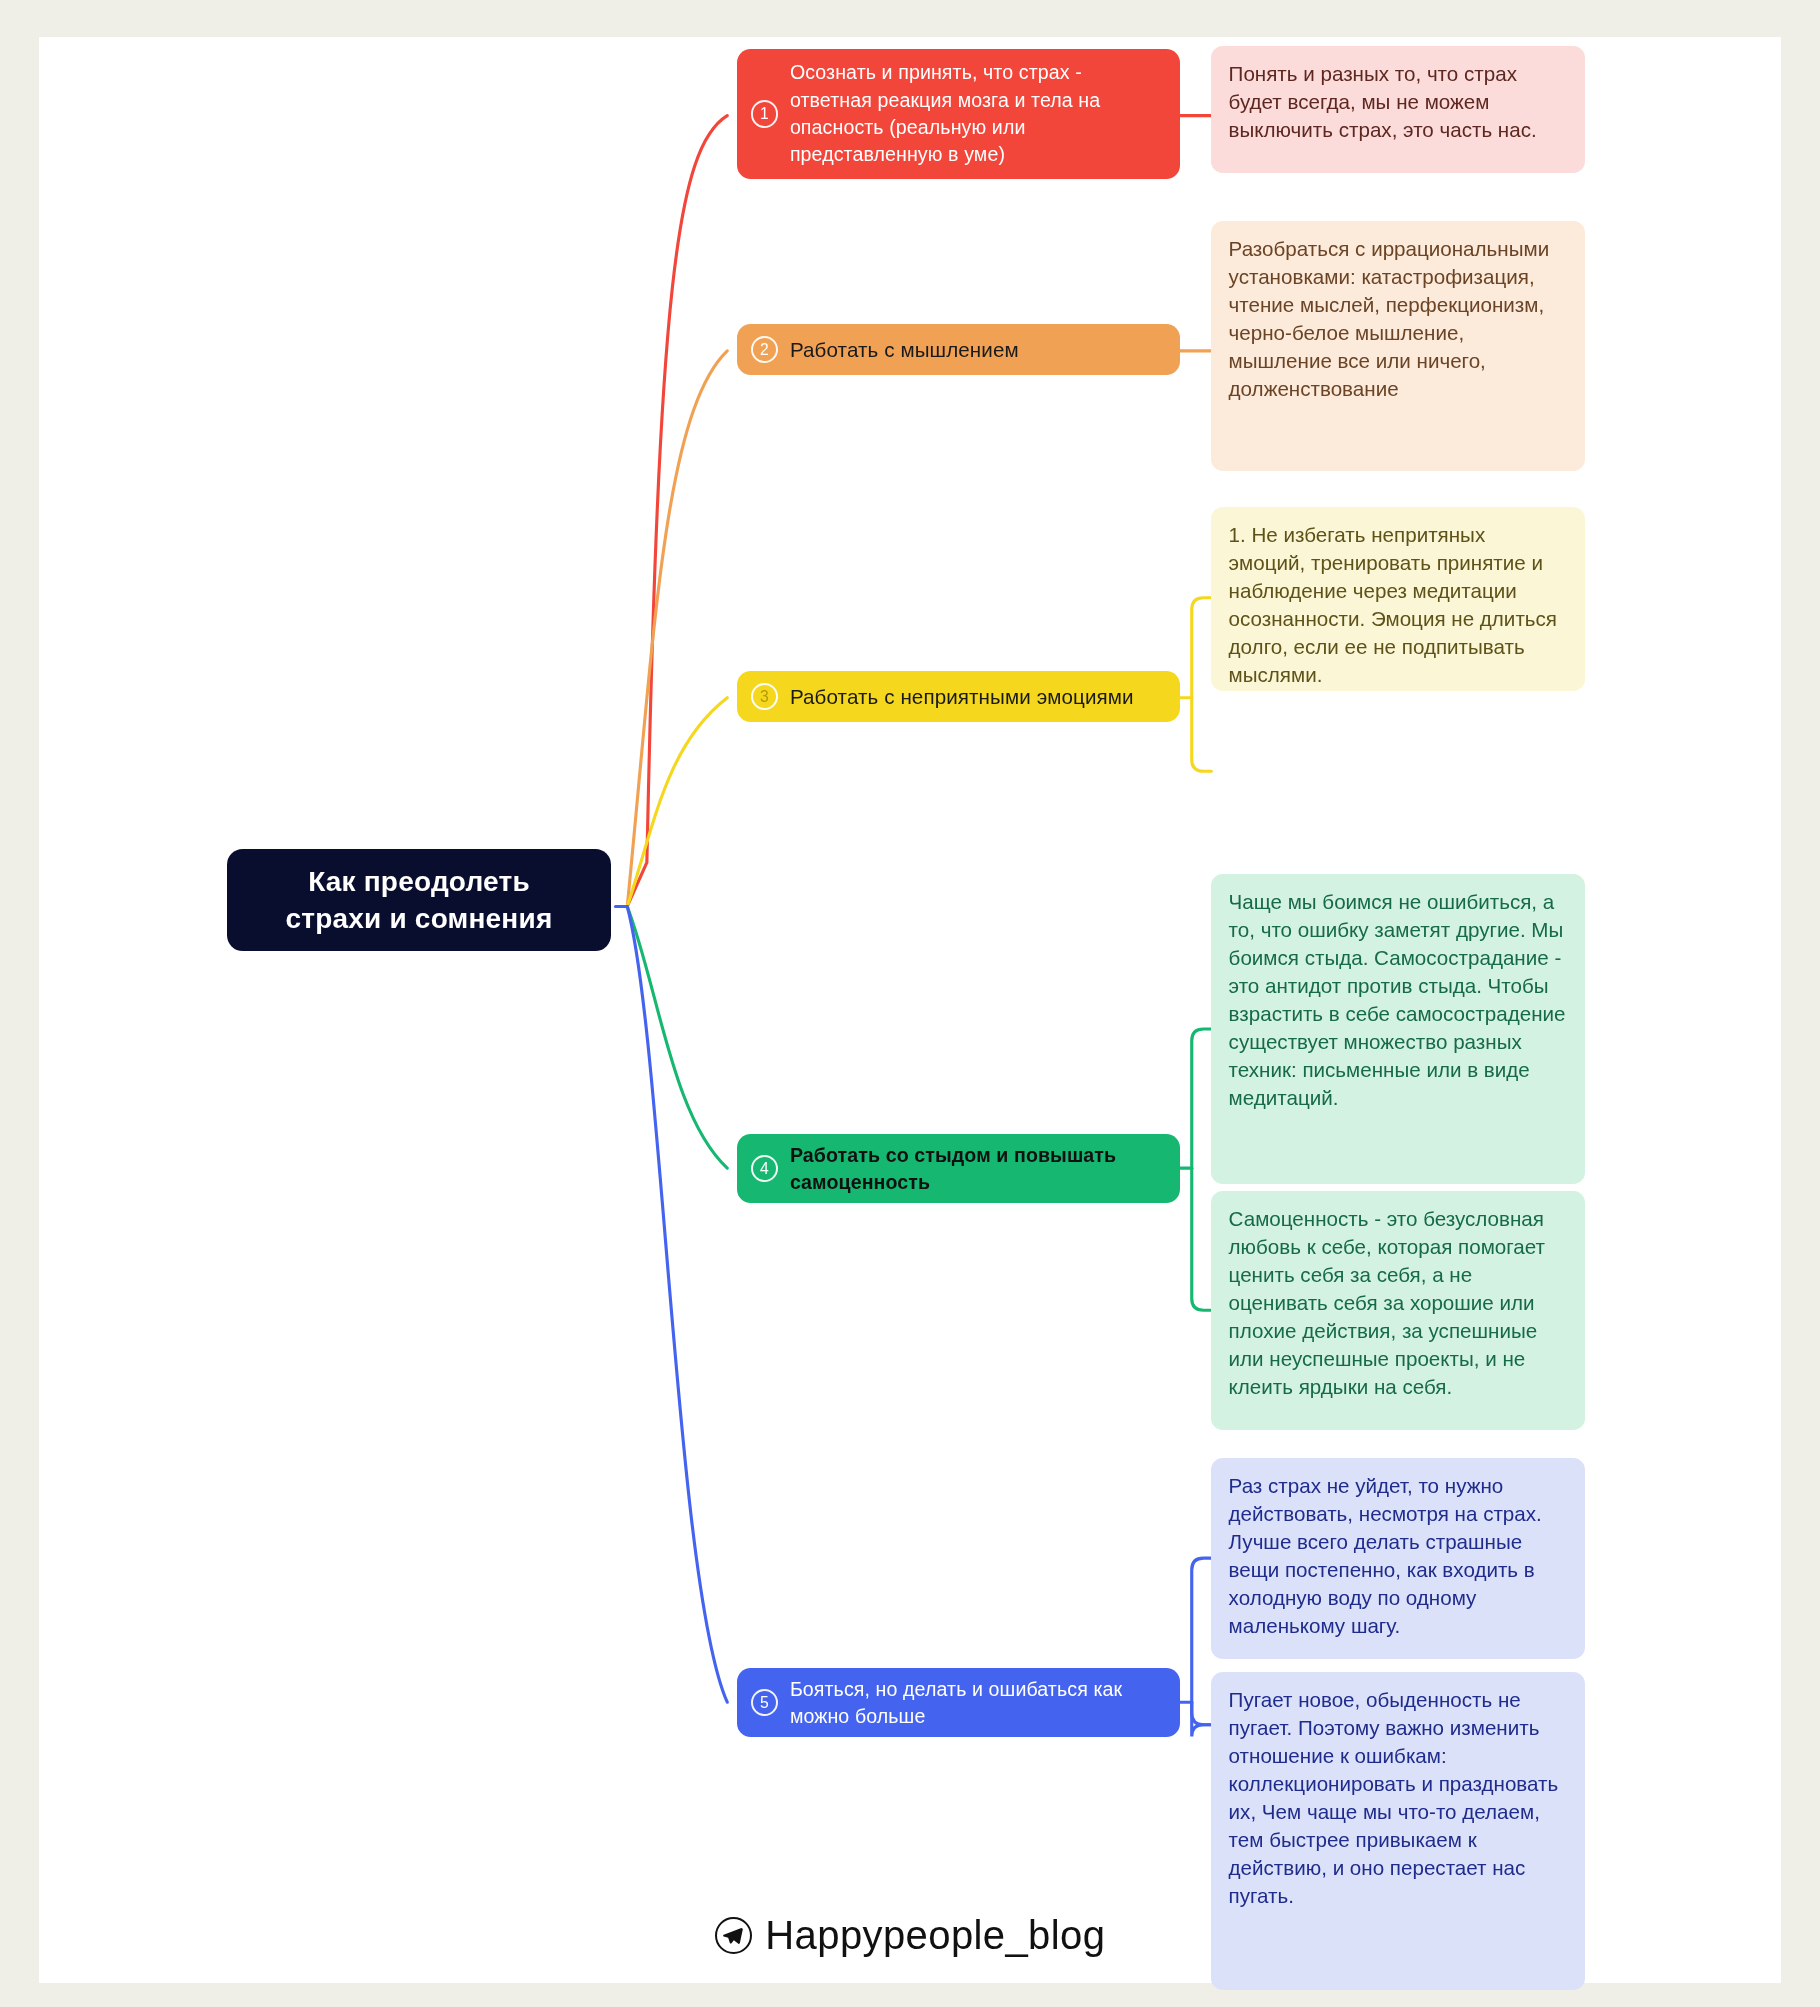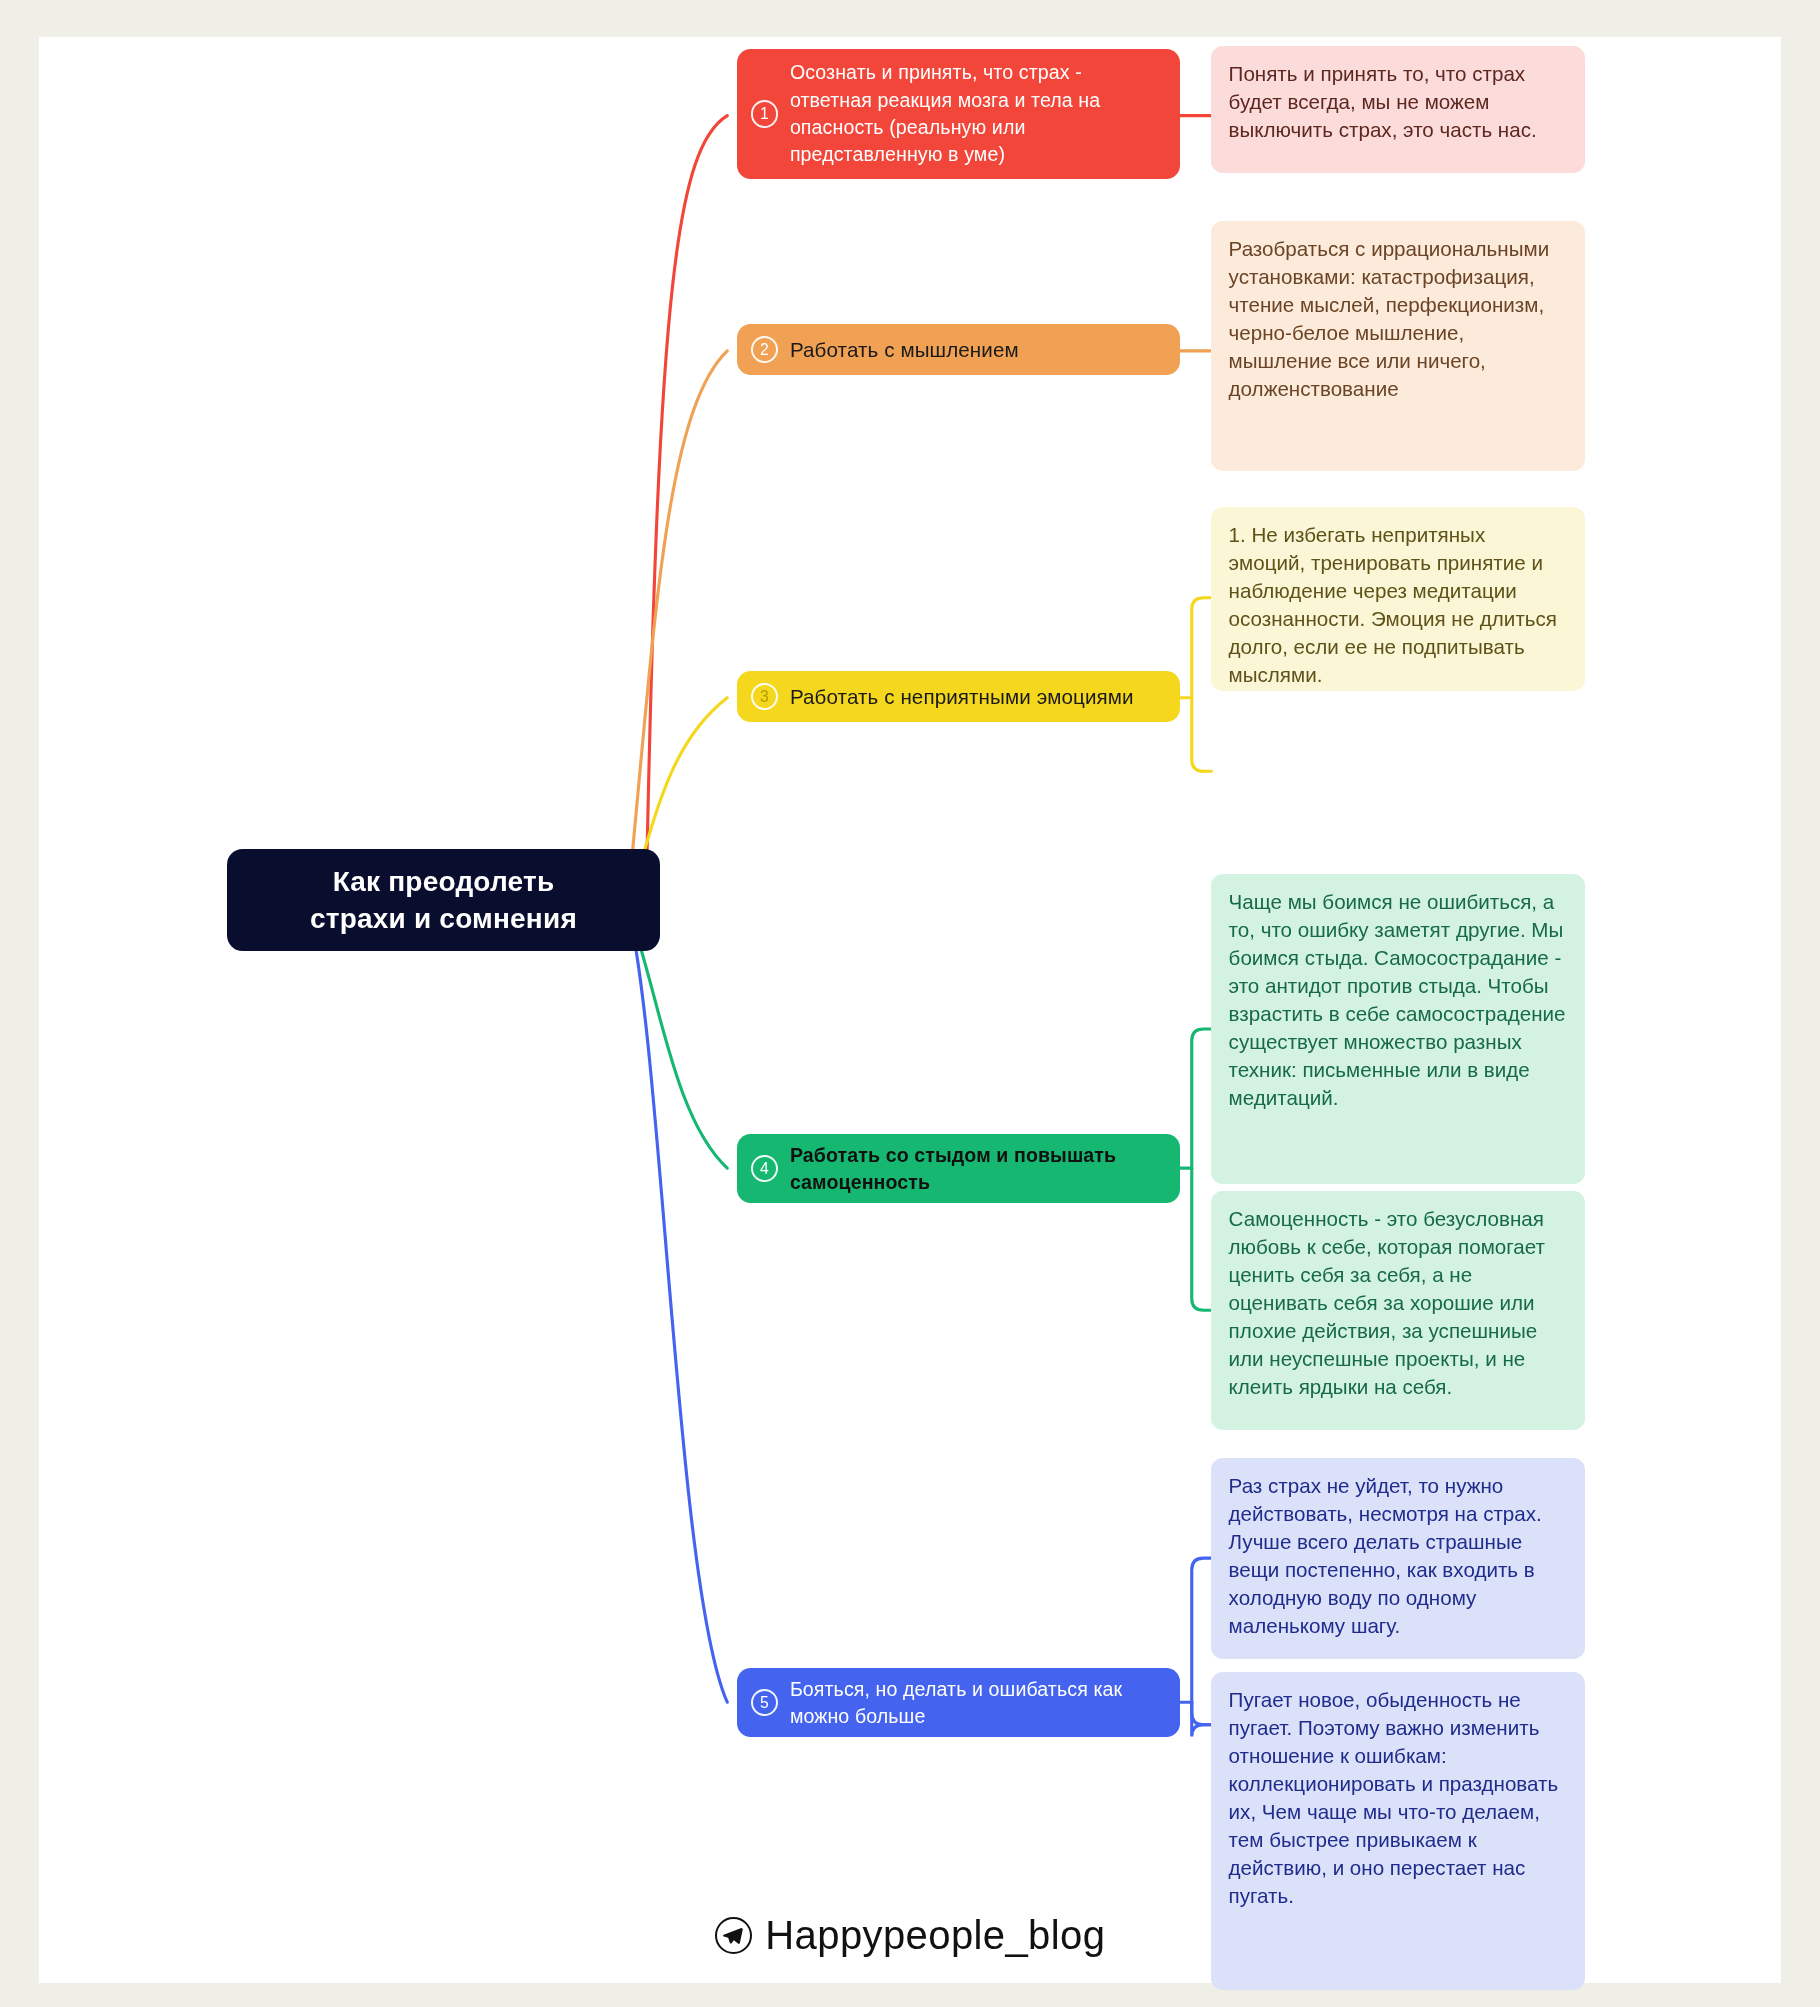--- a/index.html
+++ b/index.html
@@ -51,21 +51,21 @@
   .node .node-label {
     font-size: 20.6px;
     line-height: 28px;
     letter-spacing: 0.1px;
   }
 
   
   #root-node {
     position: absolute;
     left: 227px; top: 849px;
-    width: 433px; height: 102px;
+    width: 384px; height: 102px;
     background: #0A0E2E;
     border-radius: 15.7px;
     display: flex; align-items: center; justify-content: center;
   }
   #root-node .root-label {
     color: #FFFFFF;
     font-size: 28px;
     font-weight: bold;
     line-height: 37px;
     text-align: center;
@@ -203,21 +203,21 @@
   <div class="node n4" id="node-4">
     <div class="badge">4</div>
     <div class="node-label">Работать со стыдом и повышать самоценность</div>
   </div>
 
   <div class="node n5" id="node-5">
     <div class="badge">5</div>
     <div class="node-label">Бояться, но делать и ошибаться как можно больше</div>
   </div>
 
-  <div class="detail d-red" id="detail-1">Понять и принять то, что страх будет всегда, мы не можем выключить страх, это часть нас.</div>
+  <div class="detail d-red" id="detail-1">Понять и разных то, что страх будет всегда, мы не можем выключить страх, это часть нас.</div>
 
   <div class="detail d-orange" id="detail-2">Разобраться с иррациональными установками: катастрофизация, чтение мыслей, перфекционизм, черно-белое мышление, мышление все или ничего, долженствование</div>
 
   <div class="detail d-yellow" id="detail-3">1. Не избегать непритяных эмоций, тренировать принятие и наблюдение через медитации осознанности. Эмоция не длиться долго, если ее не подпитывать мыслями.</div>
 
   <div class="detail d-green" id="detail-5">Чаще мы боимся не ошибиться, а то, что ошибку заметят другие. Мы боимся стыда. Самосострадание - это антидот против стыда. Чтобы взрастить в себе самосострадение существует множество разных техник: письменные или в виде медитаций.</div>
   <div class="detail d-green" id="detail-6">Самоценность - это безусловная любовь к себе, которая помогает ценить себя за себя, а  не оценивать себя за хорошие или плохие действия, за успешниые или неуспешные проекты, и не клеить ярдыки на себя.</div>
 
   <div class="detail d-blue" id="detail-7">Раз страх не уйдет, то нужно действовать, несмотря на страх. Лучше всего делать страшные вещи постепенно, как входить в холодную воду по одному маленькому шагу.</div>
   <div class="detail d-blue" id="detail-8">Пугает новое, обыденность не пугает. Поэтому важно изменить отношение к ошибкам: коллекционировать и праздновать их, Чем чаще мы что-то делаем, тем быстрее привыкаем к действию, и оно перестает нас пугать.</div>

